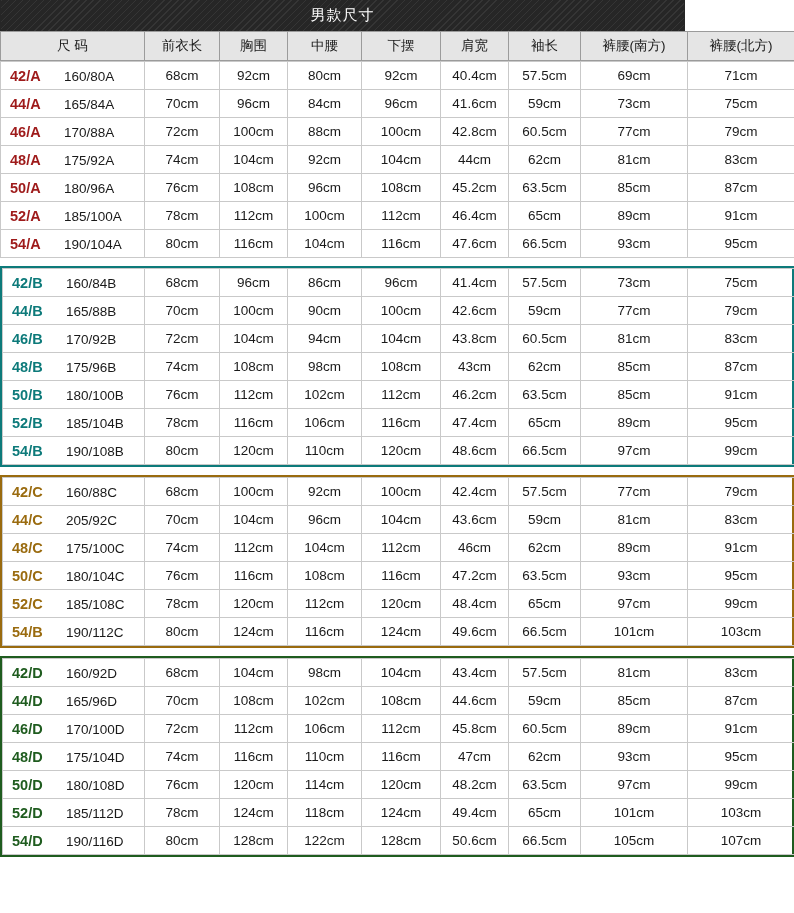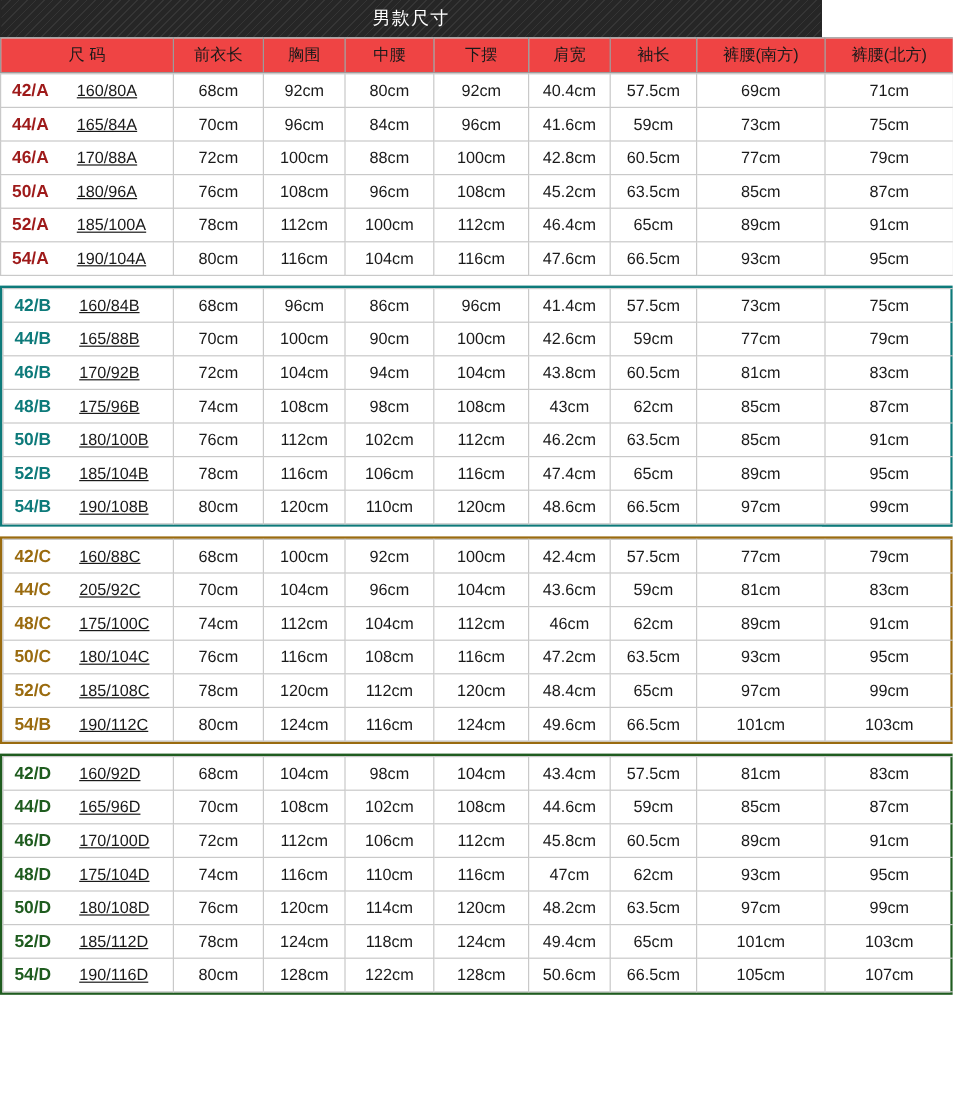--- a/index.html
+++ b/index.html
@@ -53,21 +53,21 @@
   table.grid col.c-2{width:68px;}
   table.grid col.c-3{width:74px;}
   table.grid col.c-4{width:79px;}
   table.grid col.c-5{width:68px;}
   table.grid col.c-6{width:72px;}
   table.grid col.c-7{width:107px;}
   table.grid col.c-8{width:107px;}
 
   
   .head-row th{
-    background:#ef4444;
+    background:#e5e5e5;
     border:1px solid #9b9b9b;
     height:29px;
     font-weight:400;
     font-size:13.5px;
     color:#1a1a1a;
     text-align:center;
     padding:0 2px;
     box-sizing:border-box;
   }
   .head-row th.size-th{text-align:center;}
@@ -78,21 +78,20 @@
     height:28px;
     text-align:center;
     padding:0 3px;
     box-sizing:border-box;
     white-space:nowrap;
     overflow:hidden;
   }
   .grid td.size-cell{
     text-align:left;
     padding-left:9px;
-    text-decoration:underline;
   }
   .size-code{
     font-weight:bold;
     font-size:14.5px;
     display:inline-block;
     min-width:46px;
   }
   .size-spec{
     color:#1a1a1a;
     font-size:13.5px;
@@ -193,20 +192,31 @@
               <td>72cm</td>
               <td>100cm</td>
               <td>88cm</td>
               <td>100cm</td>
               <td>42.8cm</td>
               <td>60.5cm</td>
               <td>77cm</td>
               <td>79cm</td>
             </tr>
             <tr>
+              <td class="size-cell"><span class="size-code">48/A</span><span class="size-spec">175/92A</span></td>
+              <td>74cm</td>
+              <td>104cm</td>
+              <td>92cm</td>
+              <td>104cm</td>
+              <td>44cm</td>
+              <td>62cm</td>
+              <td>81cm</td>
+              <td>83cm</td>
+            </tr>
+            <tr>
               <td class="size-cell"><span class="size-code">50/A</span><span class="size-spec">180/96A</span></td>
               <td>76cm</td>
               <td>108cm</td>
               <td>96cm</td>
               <td>108cm</td>
               <td>45.2cm</td>
               <td>63.5cm</td>
               <td>85cm</td>
               <td>87cm</td>
             </tr>

